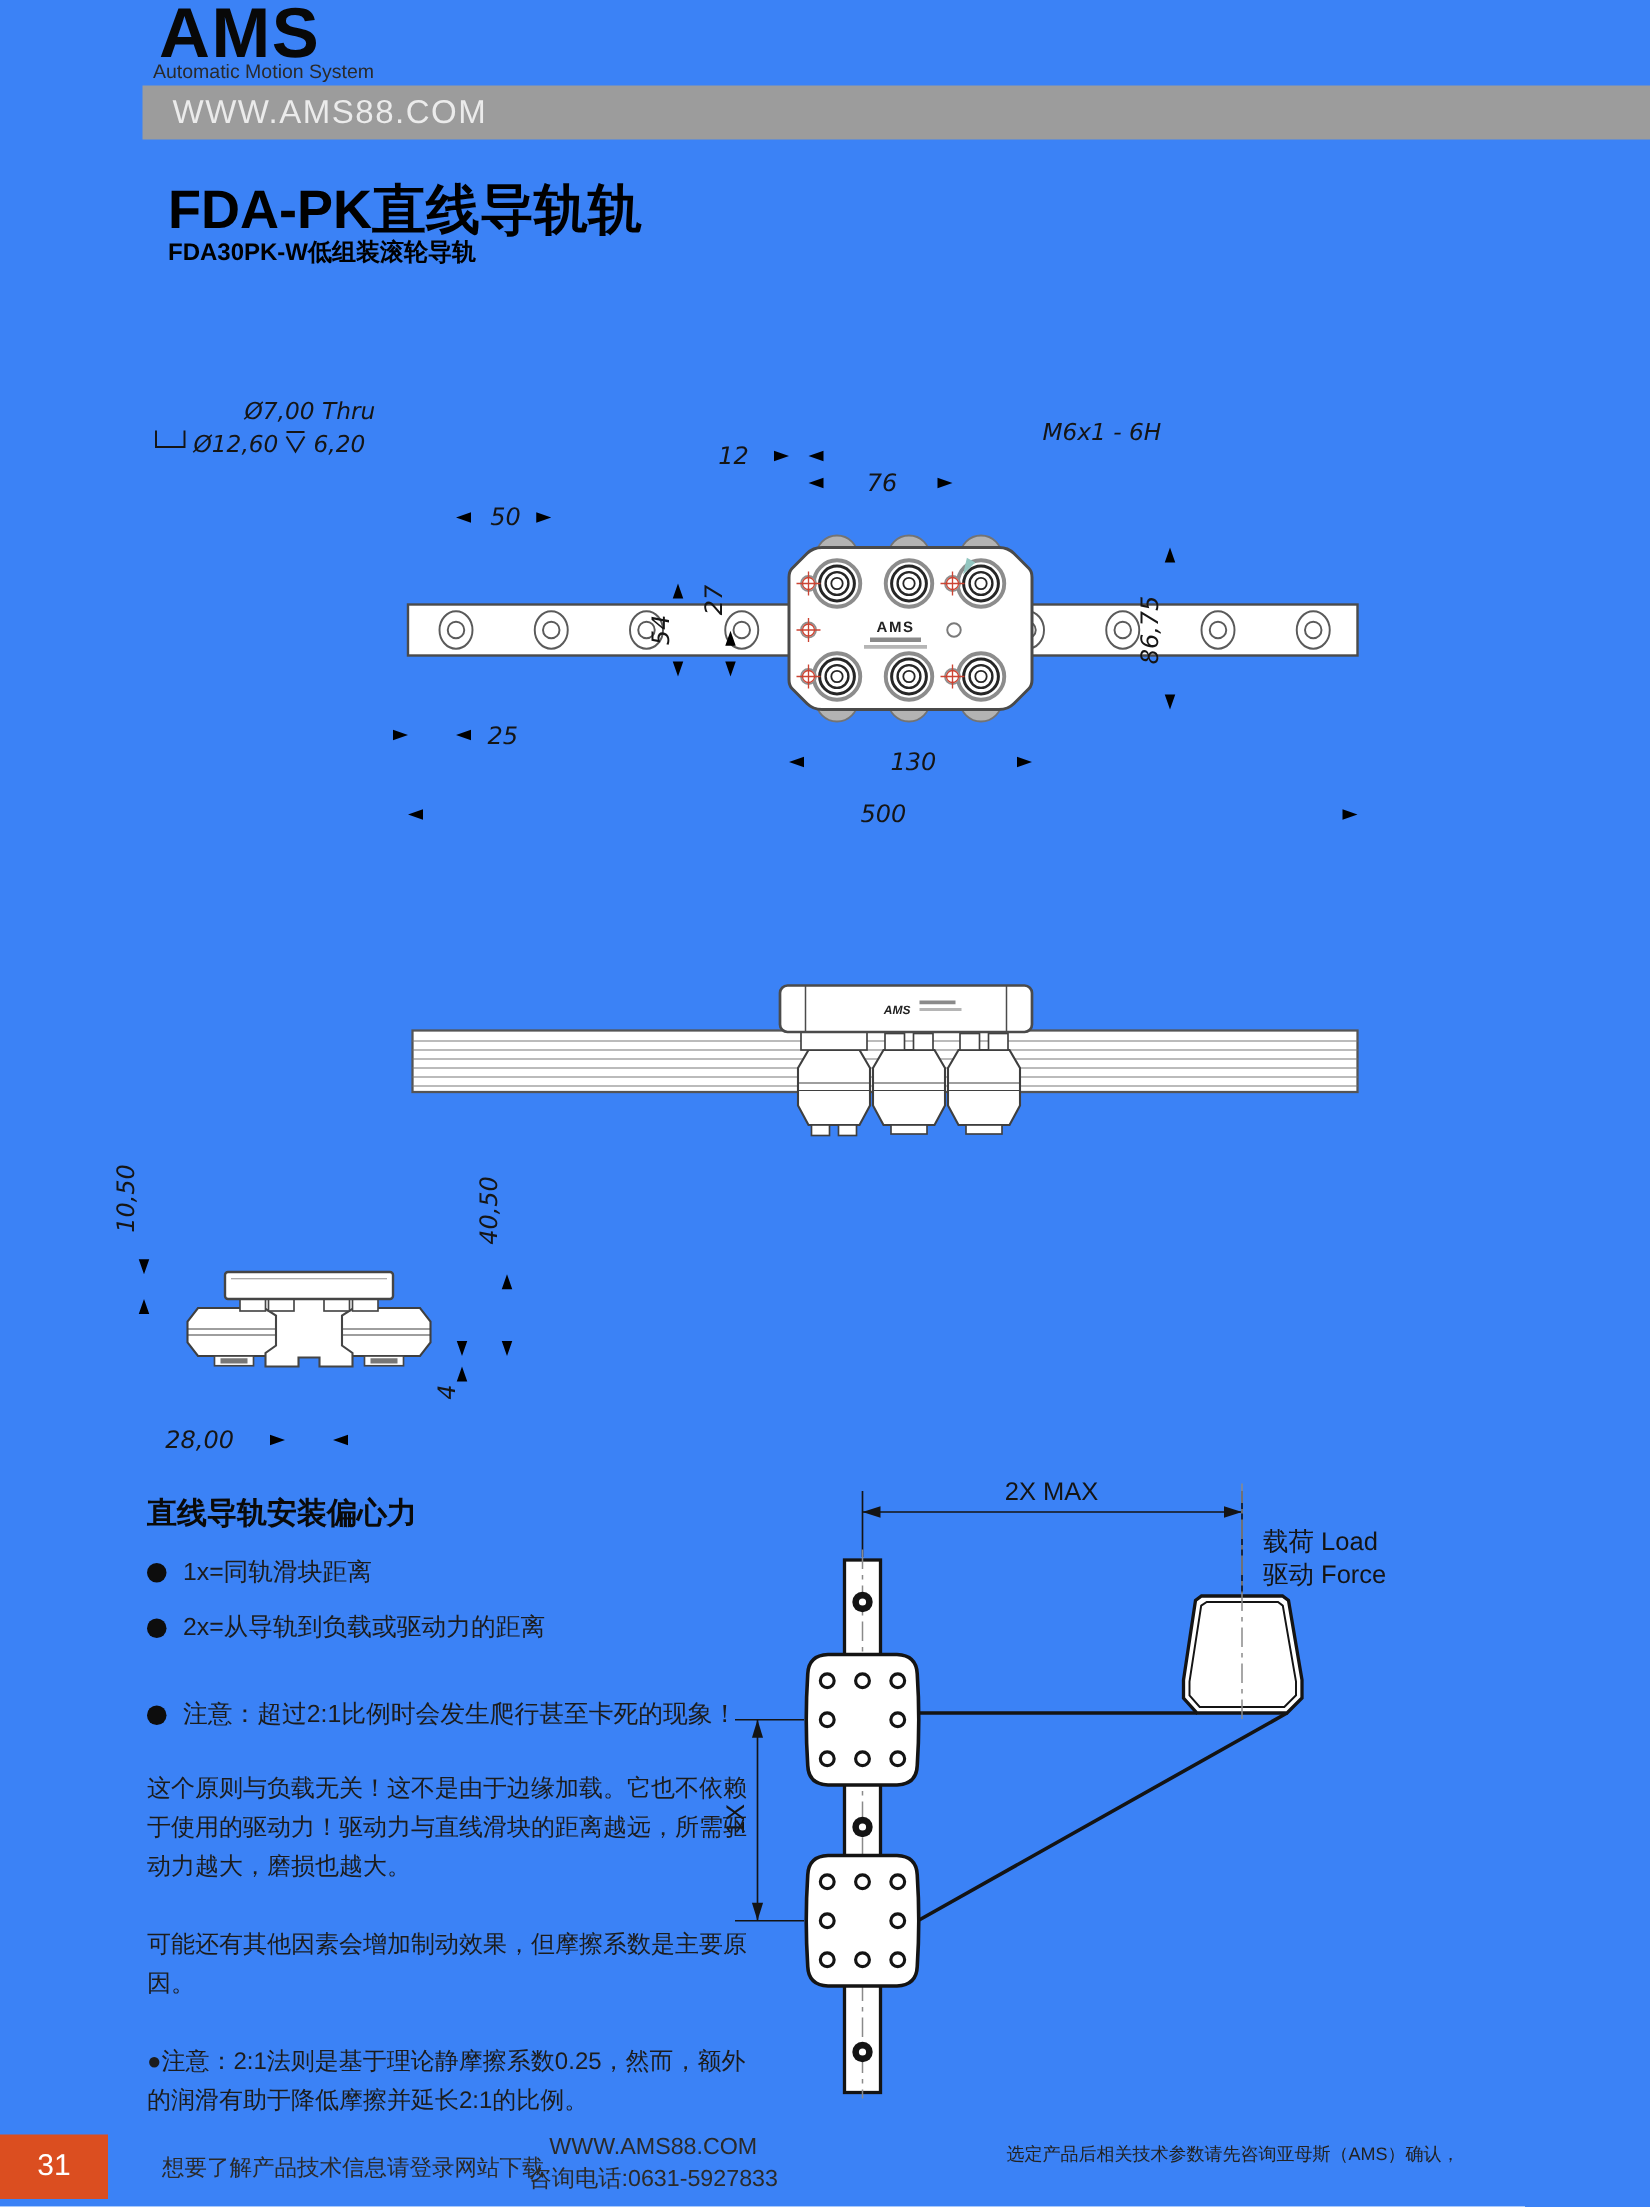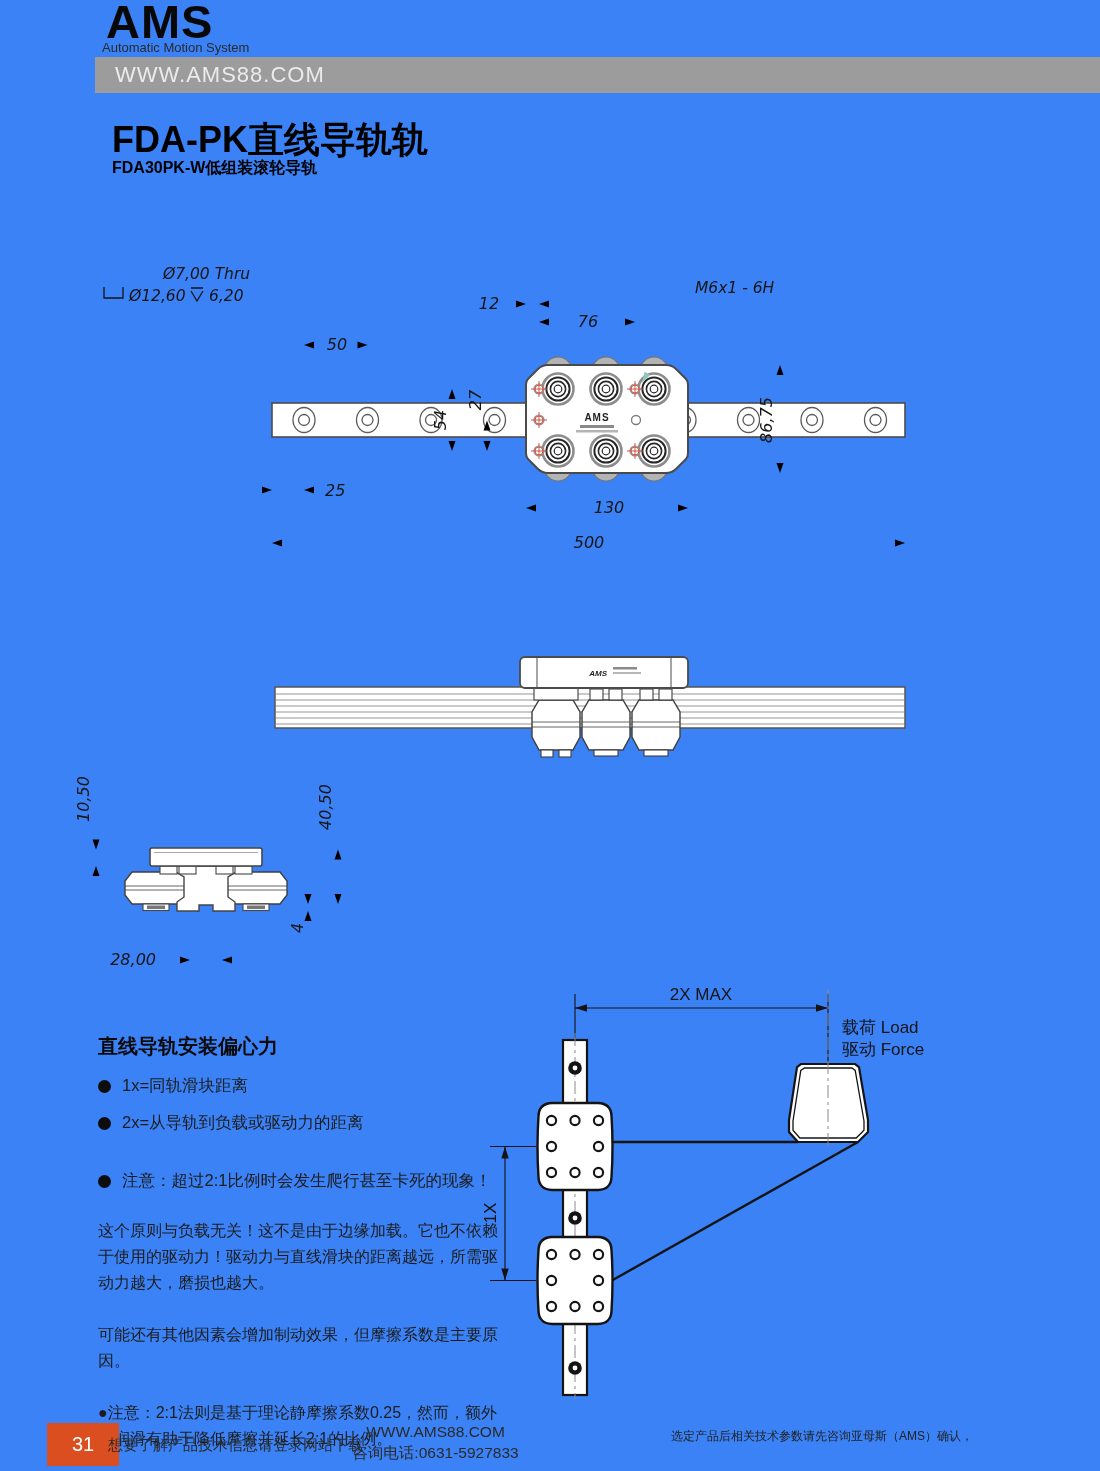--- a/index.html
+++ b/index.html
@@ -7,30 +7,30 @@
         font-family:"Liberation Sans","DejaVu Sans",sans-serif;color:#111;}
   .abs{position:absolute;}
   
   .logo{left:106px;top:-6px;font-size:47px;font-weight:bold;letter-spacing:1px;color:#080808;}
   .tagline{left:102px;top:40px;font-size:13px;color:#2a2a2a;}
   .sitebar{left:95px;top:57px;width:1005px;height:36px;background:#9c9c9c;box-sizing:border-box;
            padding-left:20px;font-size:22px;line-height:36px;letter-spacing:1px;color:#ebebeb;}
   .title{left:112px;top:116px;font-size:36px;font-weight:bold;color:#000;}
   .subtitle{left:112px;top:158px;font-size:16px;font-weight:bold;color:#000;}
   
-  .textcol{left:98px;top:1033px;width:402px;}
+  .textcol{left:98px;top:995px;width:402px;}
   .textcol h3{margin:0;font-size:20px;font-weight:bold;color:#0a0a0a;}
   .brow{display:flex;align-items:center;margin-top:15px;font-size:16.5px;color:#1c1c1c;}
   .brow.first{margin-top:26px;}
   .brow.note{margin-top:36px;}
   .dot{width:13px;height:13px;border-radius:50%;background:#0d0d0d;margin-right:11px;flex:0 0 13px;}
   .para{margin-top:26px;font-size:16px;line-height:1.63;color:#1c1c1c;}
   
   .pgnum{left:0;top:1423px;width:72px;height:43px;background:#db4e20;color:#fff;font-size:20px;
-         text-align:center;line-height:43px;margin-left:47px;}
+         text-align:center;line-height:43px;}
   .ftleft{left:108px;top:1436px;font-size:15px;color:#2a2a2a;}
   .ftcenter{left:338px;top:1421px;width:195px;text-align:center;font-size:15.5px;line-height:21px;color:#2a2a2a;}
   .ftright{left:628px;top:1425px;font-size:12px;line-height:22px;color:#222;margin-left:43px;}
   
   .dimt{font:italic 16px "DejaVu Sans",sans-serif;fill:#151515;}
   .calt{font:italic 15.5px "DejaVu Sans",sans-serif;fill:#151515;}
   .clab{font:bold 10px "Liberation Sans",sans-serif;fill:#222;letter-spacing:1px;}
   .slab{font:bold italic 8px "Liberation Sans",sans-serif;fill:#222;}
   .flab{font:17px "Liberation Sans","DejaVu Sans",sans-serif;fill:#141414;}
 </style>

